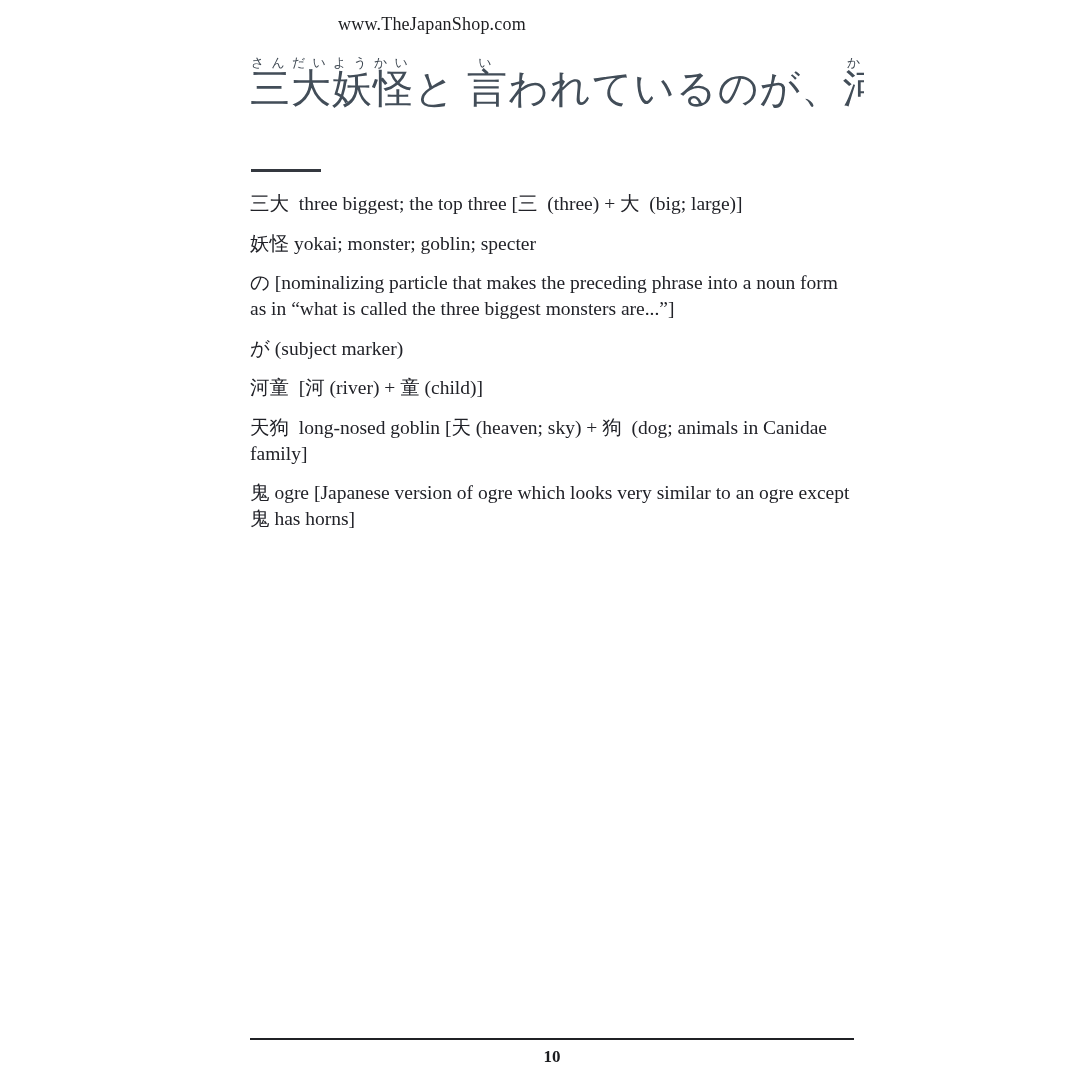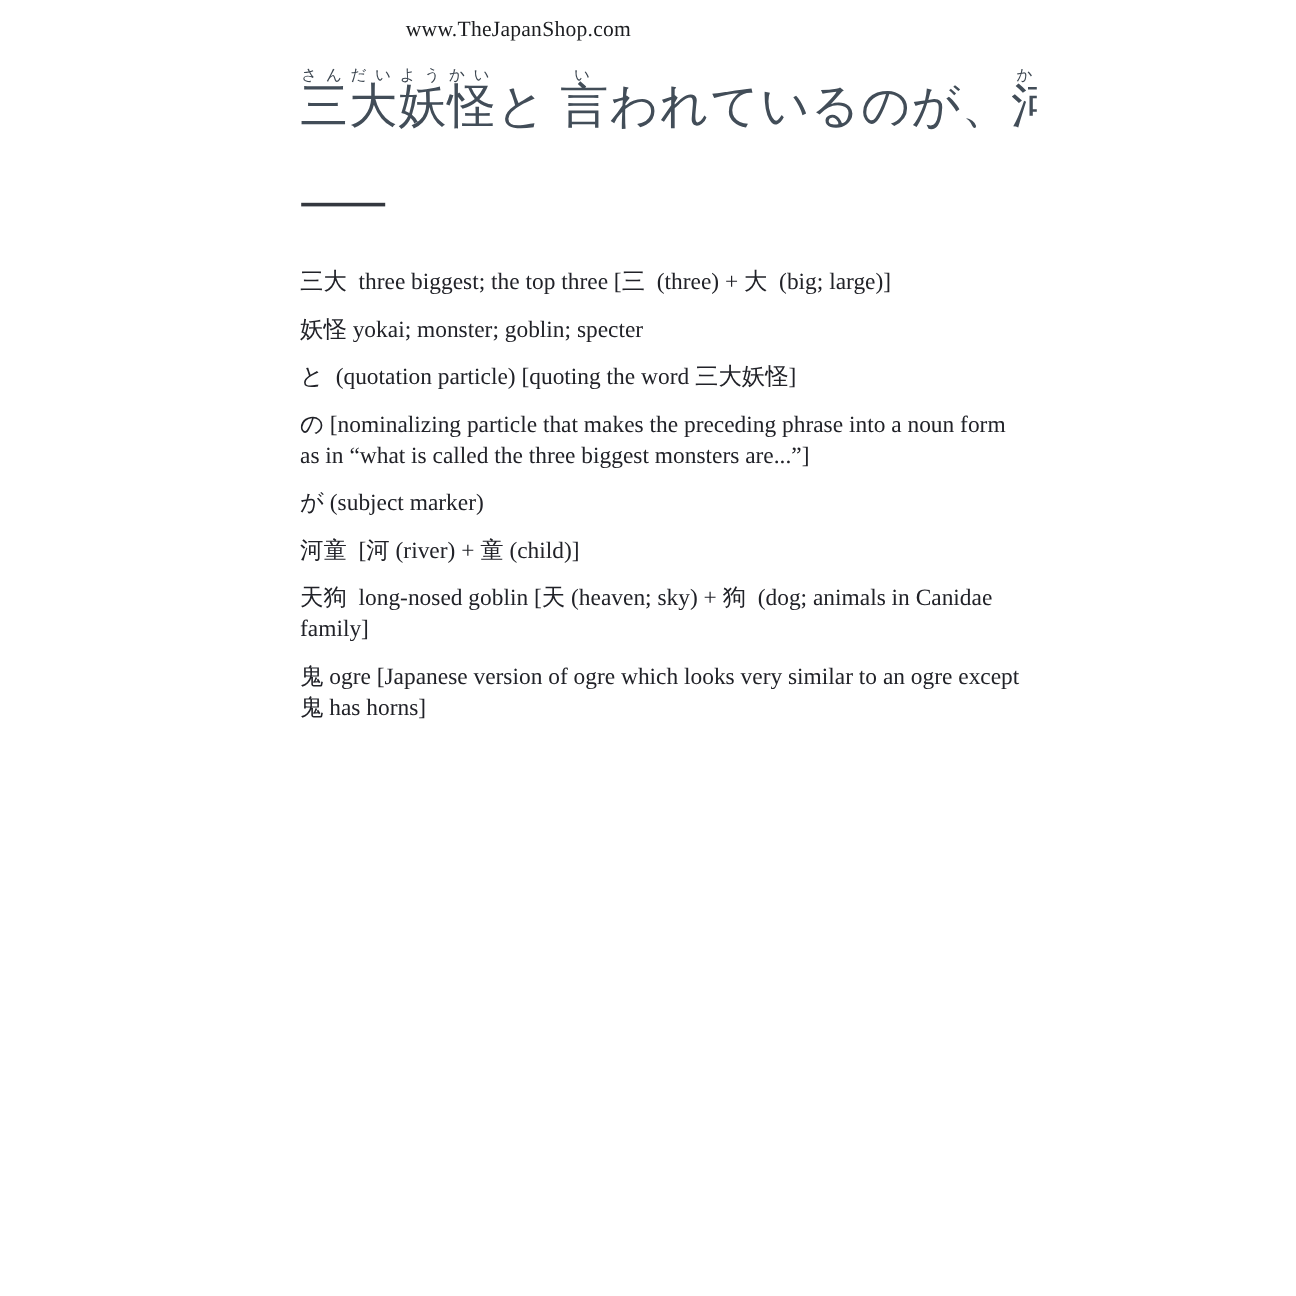--- a/index.html
+++ b/index.html
@@ -64,21 +64,21 @@
   .short-rule {
     width: 70px;
     height: 0;
     border: none;
     border-top: 3px solid #34383f;
     margin: 44px 0 0 1px;
   }
 
   
   .vocab-list {
-    margin-top: 51px;
+    margin-top: 19px;
     color: #212228;
   }
 
   .vocab-entry {
     font-size: 19.5px;
     line-height: 26px;
     margin: 0 0 13.5px 0;
     white-space: pre-wrap;
   }
 
@@ -116,24 +116,27 @@
 
     <div class="headline">
       <div class="headline-line"><ruby>三大妖怪<rt>さんだいようかい</rt></ruby><span>と </span><ruby>言<rt>い</rt></ruby><span>われているのが、</span><ruby>河童<rt>かっぱ</rt></ruby><span>、</span></div>
     </div>
 
     <hr class="short-rule">
 
     <div class="vocab-list">
         <p class="vocab-entry">三大  three biggest; the top three [三  (three) + 大  (big; large)]</p>
         <p class="vocab-entry">妖怪 yokai; monster; goblin; specter</p>
-        <p class="vocab-entry">と  (quotation particle) [quoting the word 三大妖怪]</p>
         <p class="vocab-entry">の [nominalizing particle that makes the preceding phrase into a noun form as in “what is called the three biggest monsters are...”]</p>
         <p class="vocab-entry">が (subject marker)</p>
         <p class="vocab-entry">河童  [河 (river) + 童 (child)]</p>
         <p class="vocab-entry">天狗  long-nosed goblin [天 (heaven; sky) + 狗  (dog; animals in Canidae family]</p>
         <p class="vocab-entry">鬼 ogre [Japanese version of ogre which looks very similar to an ogre except 鬼 has horns]</p>
       </div>
 
   </div>
 
+  <div class="page-footer">
+    <hr class="bottom-rule">
+    <div class="page-number">10</div>
+  </div>
 
 </div>
 
 </body></html>

